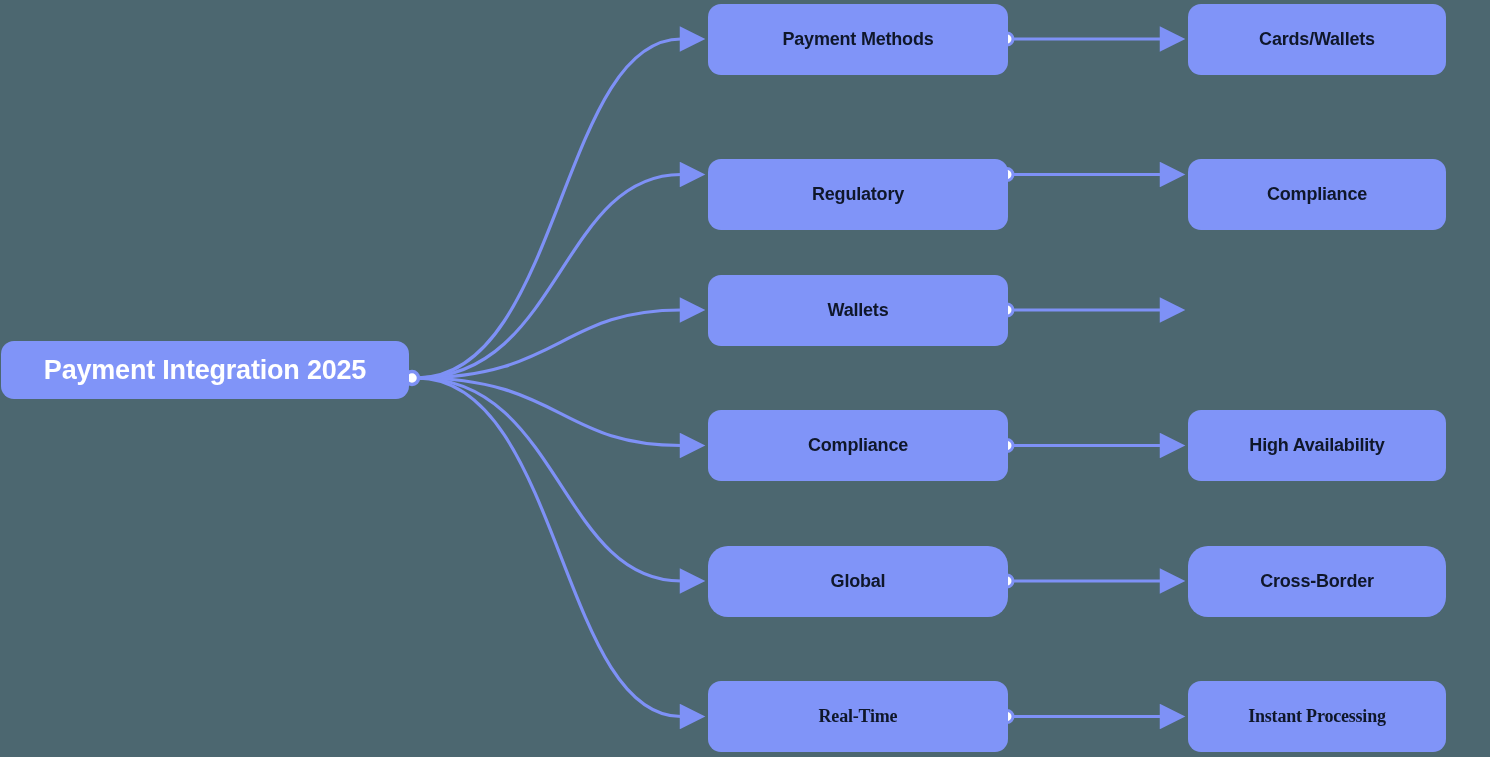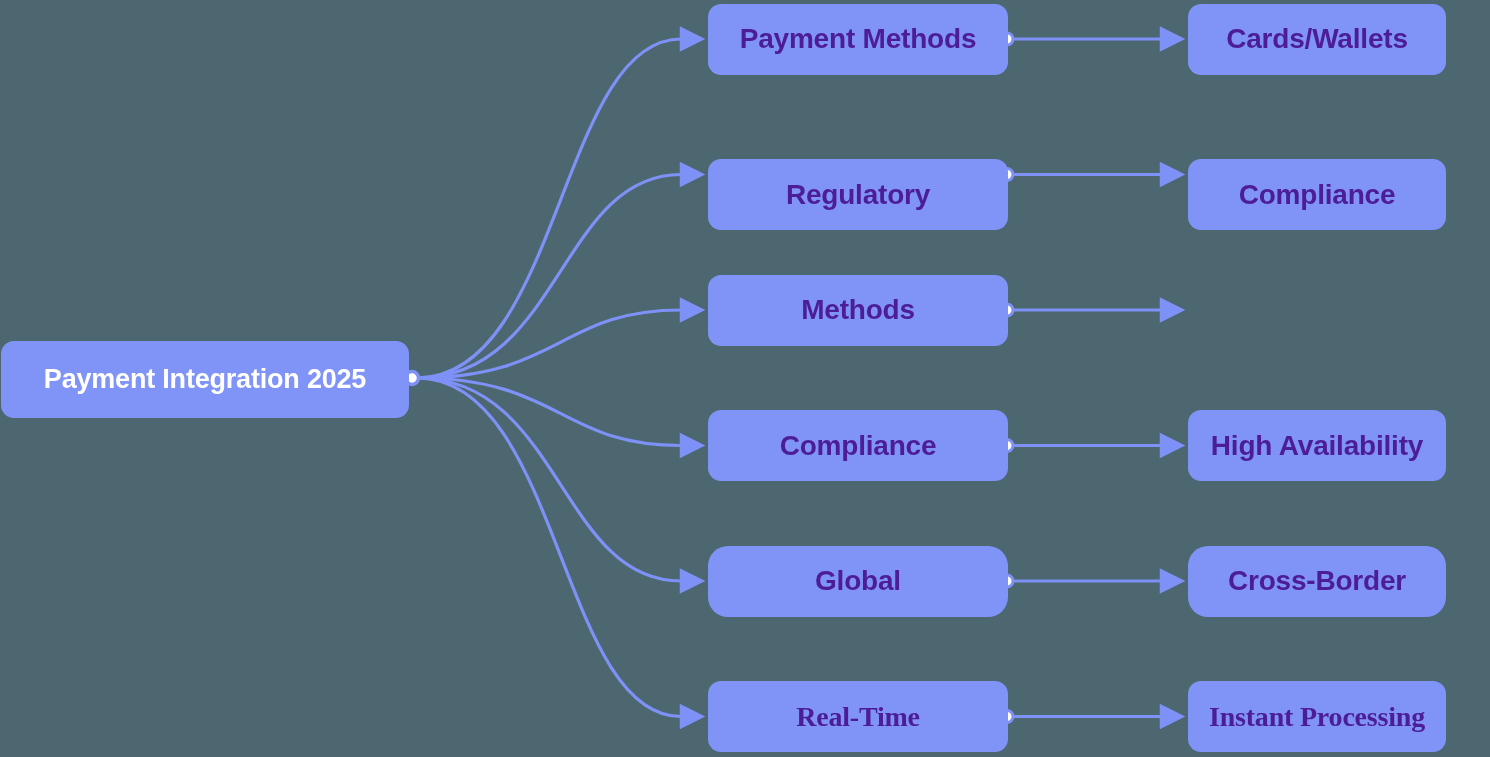--- a/index.html
+++ b/index.html
@@ -34,37 +34,37 @@
     box-sizing: border-box;
     text-align: center;
   }
   .node span {
     font-weight: 600;
     letter-spacing: -0.2px;
     white-space: nowrap;
   }
   .node.root {
     left: 1px; top: 341px;
-    width: 408px; height: 77px;
+    width: 408px; height: 58px;
   }
   .node.root span {
     color: #ffffff;
     font-size: 27px;
   }
   .node.branch {
     left: 708px;
     width: 300px; height: 71px;
   }
   .node.leaf {
     left: 1188px;
     width: 258px; height: 71px;
   }
   .node.branch span, .node.leaf span {
-    color: #4c1d95;
-    font-size: 28px;
+    color: #0f172a;
+    font-size: 18px;
   }
   .r0 { top: 3.5px; }
   .r1 { top: 139px; margin-top: 20px; }
   .r2 { top: 274.5px; }
   .r3 { top: 410px; }
   .r4 { top: 545.5px; border-radius: 20px; }
   .r5 { top: 681px; font-family: Liberation Serif, serif; }
 </style>
 </head>
 <body>
@@ -105,21 +105,21 @@
     <span>Payment Integration 2025</span>
   </div>
 
   <div class="node branch r0">
     <span>Payment Methods</span>
   </div>
   <div class="node branch r1">
     <span>Regulatory</span>
   </div>
   <div class="node branch r2">
-    <span>Methods</span>
+    <span>Wallets</span>
   </div>
   <div class="node branch r3">
     <span>Compliance</span>
   </div>
   <div class="node branch r4">
     <span>Global</span>
   </div>
   <div class="node branch r5">
     <span>Real-Time</span>
   </div>

